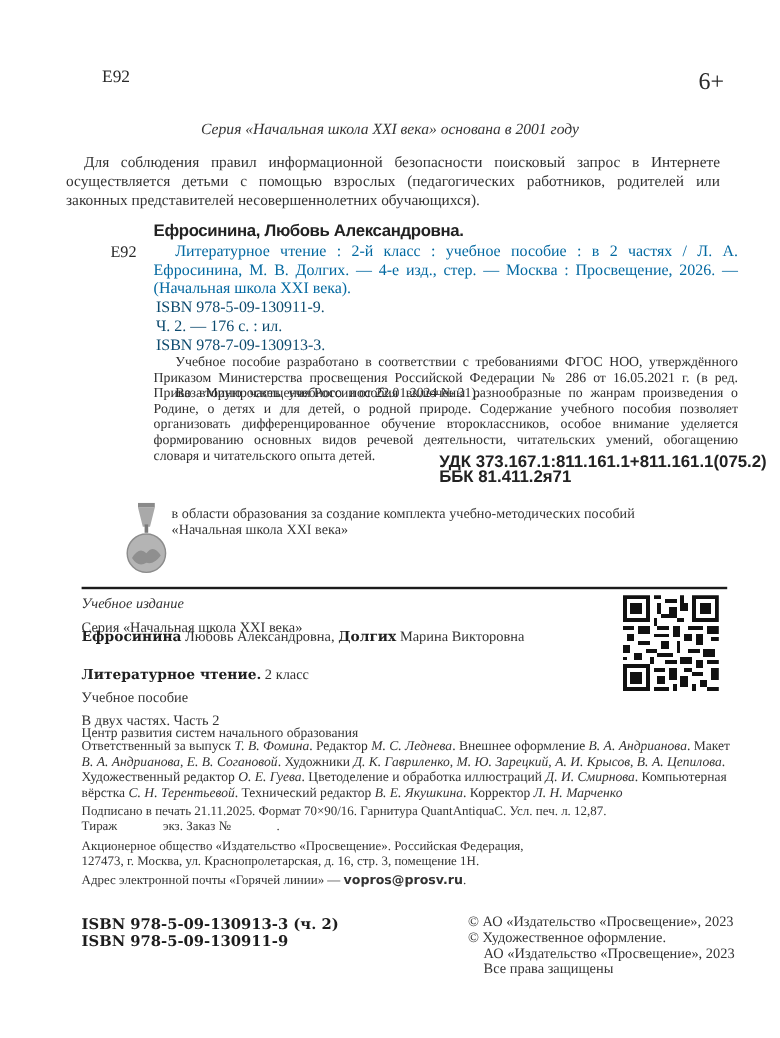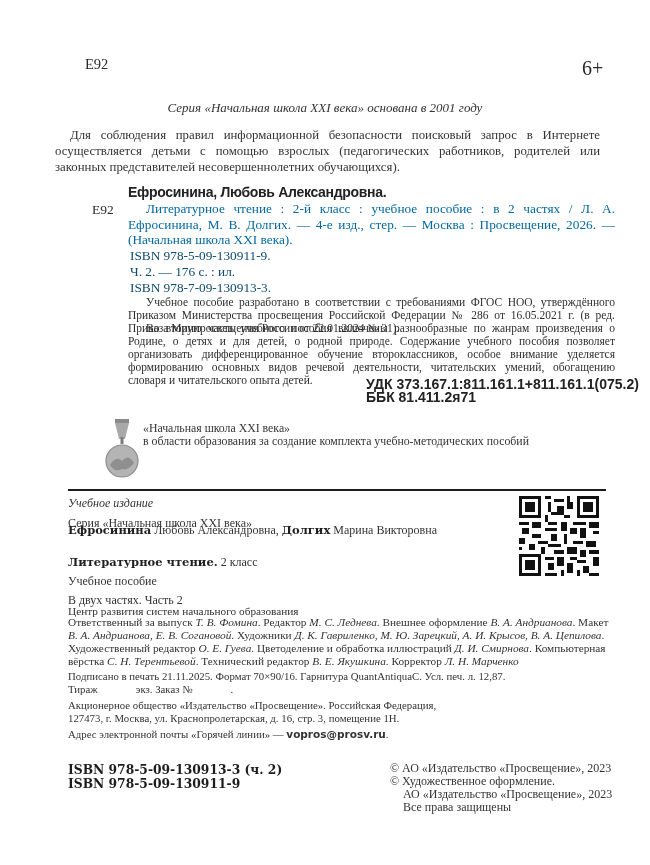--- a/index.html
+++ b/index.html
@@ -68,22 +68,22 @@
 <div class="abs udk-bold" style="top:389px">ББК 81.411.2я71</div>
 
 <svg class="abs medal" viewBox="0 0 40 62">
   <rect x="13" y="0" width="14" height="4" fill="#8a8a8a"></rect>
   <path d="M13 4 L27 4 L23 20 L17 20 Z" fill="#a9a9a9"></path>
   <rect x="18.5" y="18" width="3" height="7" fill="#7a7a7a"></rect>
   <circle cx="20" cy="42" r="16" fill="#b4b4b4" stroke="#8c8c8c" stroke-width="1.2"></circle>
   <path d="M8 46 Q14 36 20 42 Q26 34 32 44 Q26 52 20 50 Q13 54 8 46 Z" fill="#8f8f8f"></path>
 </svg>
 <div class="abs award">
+  <div>в области образования за создание комплекта учебно-методических пособий</div>
   <div>«Начальная школа XXI века»</div>
-  <div>в области образования за создание комплекта учебно-методических пособий</div>
 </div>
 
 <div class="abs rule"></div>
 
 <div class="abs imp imp-italic" style="top:496px">Учебное издание</div>
 <div class="abs imp" style="top:516px">Серия «Начальная школа XXI века»</div>
 <div class="abs imp" style="top:523px">
   <span class="imp-strong">Ефросинина</span><span> Любовь Александровна, </span><span class="imp-strong">Долгих</span><span> Марина Викторовна</span>
 </div>
 <div class="abs imp" style="top:555px">

